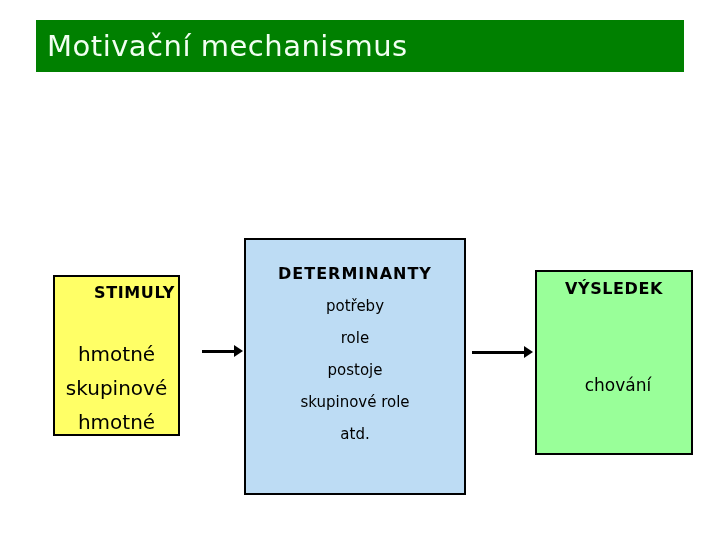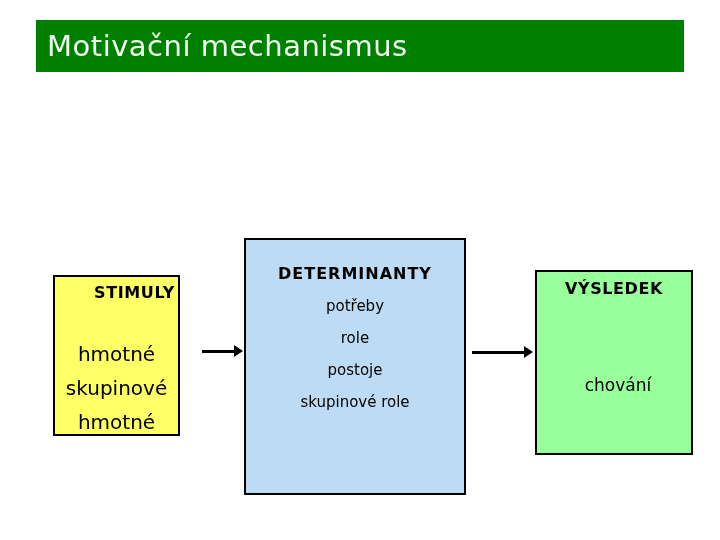--- a/index.html
+++ b/index.html
@@ -157,20 +157,21 @@
     <div class="head"></div>
   </div>
 
   <div class="dbox box-determinanty">
     <div class="box-title">DETERMINANTY</div>
     <div class="determinanty-items">
       <div class="item">potřeby</div>
       <div class="item">role</div>
       <div class="item">postoje</div>
       <div class="item">skupinové role</div>
+      <div class="item">atd.</div>
     </div>
   </div>
 
   <div class="arrow arrow-2">
     <div class="shaft"></div>
     <div class="head"></div>
   </div>
 
   <div class="dbox box-vysledek">
     <div class="box-title">VÝSLEDEK</div>

